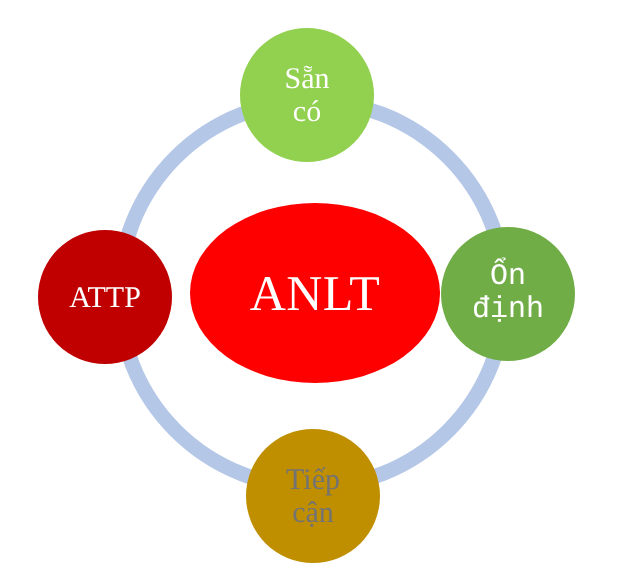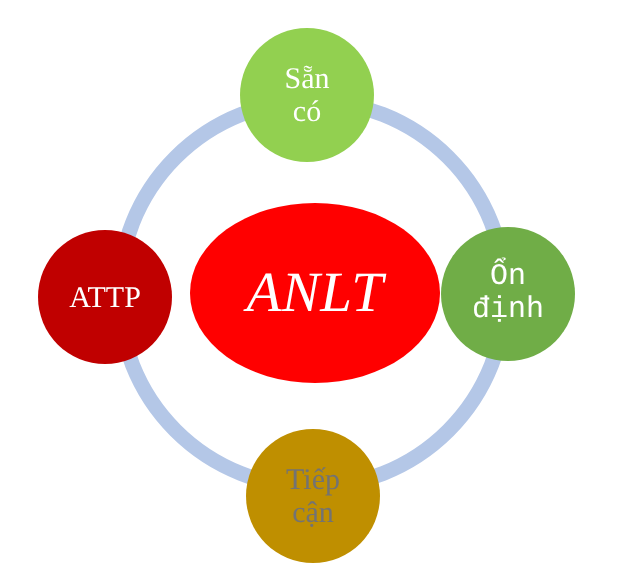--- a/index.html
+++ b/index.html
@@ -39,23 +39,22 @@
     font-weight: normal;
     line-height: 1.1;
     white-space: pre-line;
     pointer-events: none;
     text-rendering: geometricPrecision;
   }
   .satellite-label {
     font-size: 30px;
   }
   .center-label {
-    font-size: 57px;
+    font-size: 50px;
     letter-spacing: 0.5px;
-    font-style: italic;
   }
 </style>
 </head>
 <body>
 
 <div id="diagram-canvas" style="background: rgb(255, 255, 255);">
 
   <svg id="diagram-svg" viewBox="0 0 626 576" xmlns="http://www.w3.org/2000/svg">
 
     <circle id="shape-ring" cx="312" cy="294" r="193" fill="none" stroke="#B4C7E7" stroke-width="15"></circle>

